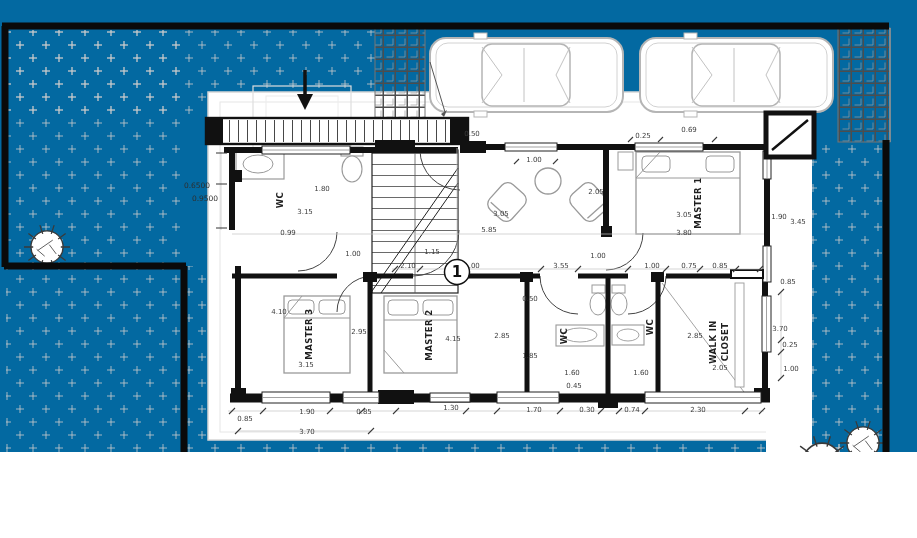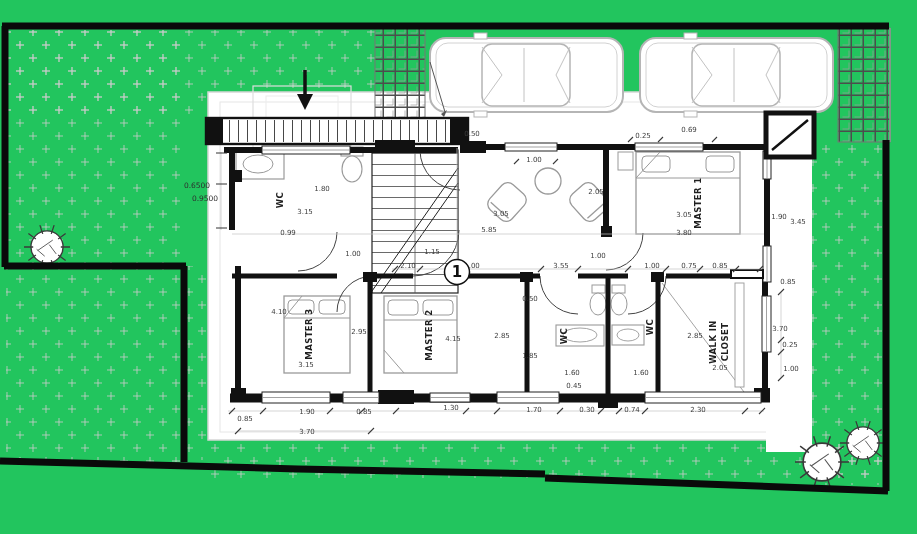--- a/index.html
+++ b/index.html
@@ -1,16 +1,16 @@
 <!DOCTYPE html>
 <html><head>
 <meta charset="utf-8">
 <style>
   html,body{margin:0;padding:0;background:#ffffff;}
-  .stage{position:relative;width:917px;height:534px;background:#22c55e;overflow:hidden;
+  .stage{position:relative;width:917px;height:452px;background:#0369a1;overflow:hidden;
          font-family:"DejaVu Sans",sans-serif;}
   svg{position:absolute;left:0;top:0;}
   svg text{font-family:"DejaVu Sans",sans-serif;}
   .dim{font-size:7px;fill:#3d3d3d;text-anchor:middle;}
   .dimL{font-size:7.5px;fill:#2e2e2e;text-anchor:middle;}
   .room{font-size:8.5px;font-weight:bold;fill:#1f1f1f;letter-spacing:.4px;text-anchor:middle;}
   .bub{font-size:15px;font-weight:bold;fill:#111;text-anchor:middle;}
   .wall{stroke:#111;fill:none;}
   .furn{stroke:#9a9a9a;fill:#ffffff;}
   .tick{stroke:#3a3a3a;stroke-width:1.1;fill:none;}

